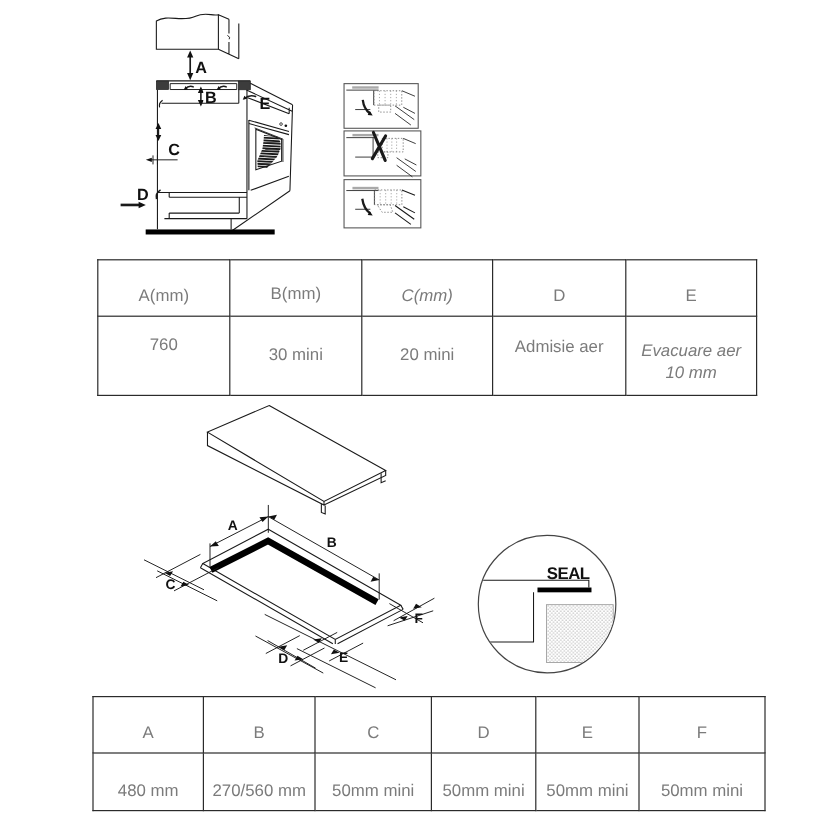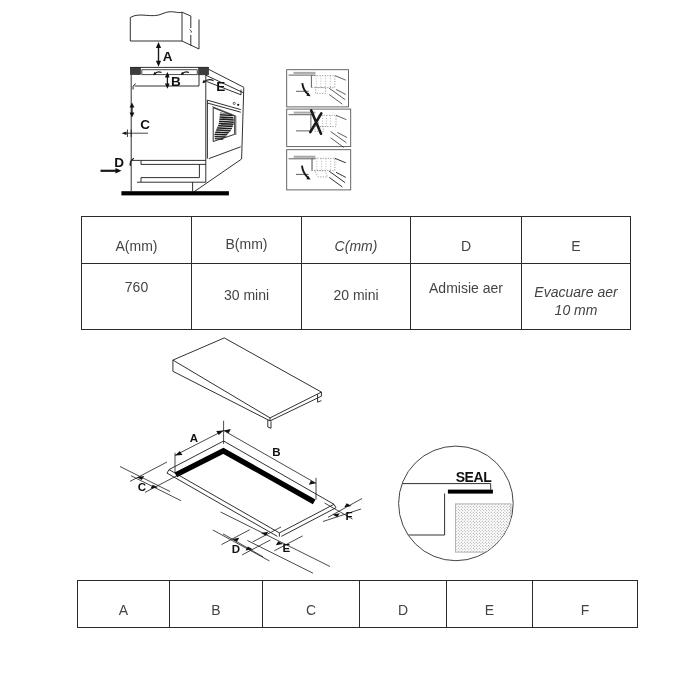--- a/index.html
+++ b/index.html
@@ -1,20 +1,20 @@
 <!DOCTYPE html>
 <html><head>
 <meta charset="utf-8">
 <style>
   html,body{margin:0;padding:0;background:#fff;}
   html{filter:grayscale(1);}
   *{-webkit-font-smoothing:antialiased;}
   body{width:700px;height:700px;position:relative;font-family:"Liberation Sans",sans-serif;color:#1a1a1a;}
   table{border-collapse:collapse;table-layout:fixed;position:absolute;font-family:"Liberation Sans",sans-serif;}
-  td{border:1px solid #2b2b2b;text-align:center;vertical-align:middle;font-size:14px;color:#a21caf;padding:0;}
+  td{border:1px solid #2b2b2b;text-align:center;vertical-align:middle;font-size:14px;color:#3b82f6;padding:0;}
   svg{position:absolute;left:0;top:0;}
 </style>
 </head>
 <body>
 
 <svg width="700" height="700" viewBox="0 0 700 700" fill="none" stroke-linecap="butt">
   <g stroke="#1a1a1a" stroke-width="0.9">
 
     <g>
       <path d="M130.3,17.5 C140,11.5 152,19 163,13.5 C172,9.5 177,13.8 182,12.2 L182,41 L130.3,41 Z" fill="#fff"></path>
@@ -271,14 +271,22 @@
     </colgroup>
   <tbody>
       <tr style="height:47px;">
     <td style="padding-top:12px;">A</td>
         <td style="padding-top:12px;">B</td>
         <td style="padding-top:12px;">C</td>
         <td style="padding-top:12px;">D</td>
         <td style="padding-top:12px;">E</td>
         <td style="padding-top:12px;">F</td>
   </tr>
+  <tr style="height:48px;">
+    <td style="padding-top:12px;">480 mm</td>
+        <td style="padding-top:12px;">270/560 mm</td>
+        <td style="padding-top:12px;">50mm mini</td>
+        <td style="padding-top:12px;">50mm mini</td>
+        <td style="padding-top:12px;">50mm mini</td>
+        <td style="padding-top:12px;">50mm mini</td>
+  </tr>
 </tbody>
   </table>
 
 </body></html>

